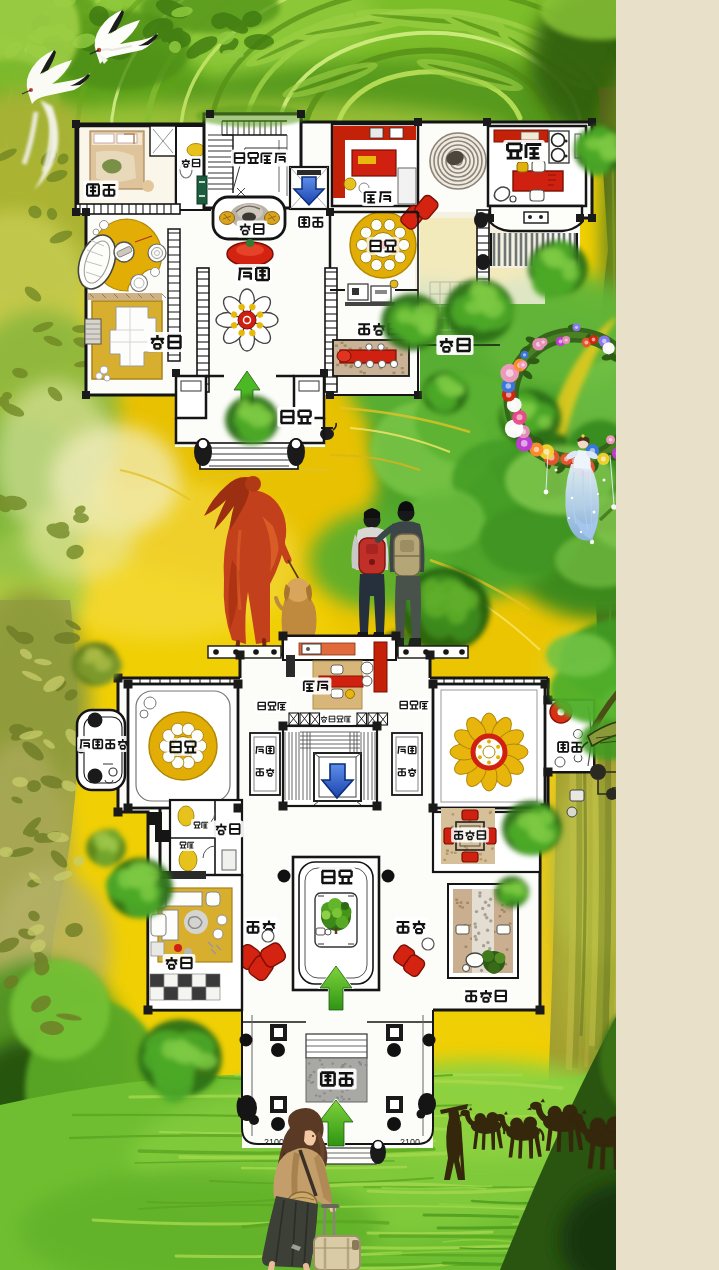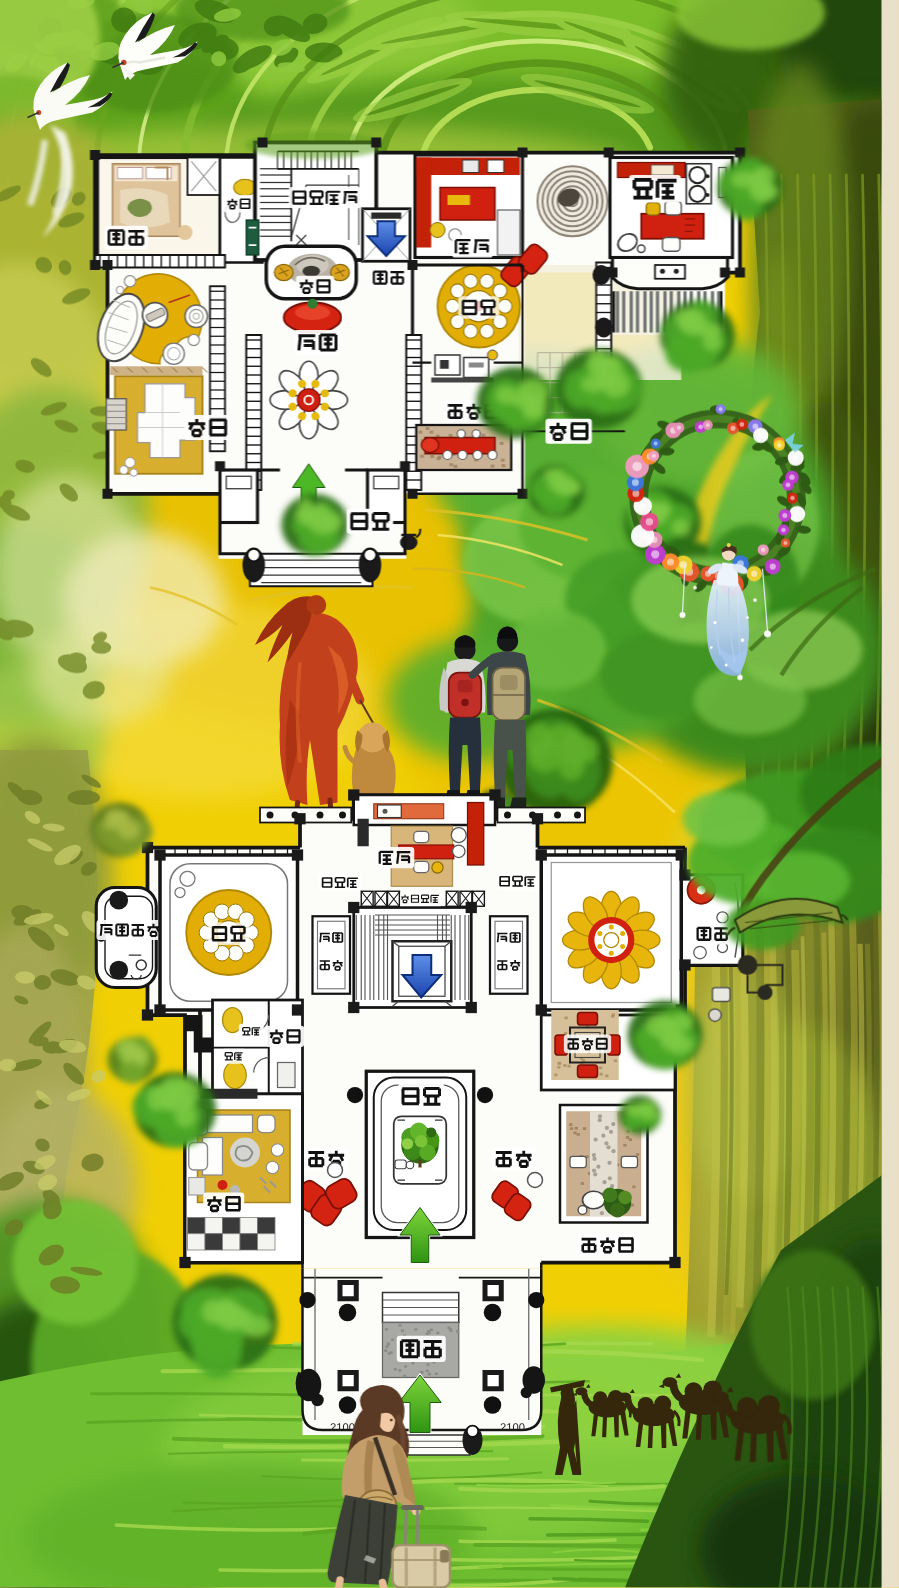--- a/index.html
+++ b/index.html
@@ -1,15 +1,15 @@
 <!DOCTYPE html>
 <html><head><meta charset="utf-8"><title>plan</title>
 <style>
 html,body{margin:0;padding:0;background:#e8e0c8;font-family:"Liberation Sans", sans-serif;}
-#stage{width:705px;height:1270px;overflow:hidden;position:relative;}
+#stage{width:616px;height:1270px;overflow:hidden;position:relative;}
 </style></head>
 <body>
 <div id="stage"><svg width="719" height="1270" viewBox="0 0 719 1270" xmlns="http://www.w3.org/2000/svg">
       <defs>
 <filter id="b1" x="-40%" y="-40%" width="180%" height="180%">
           <feGaussianBlur stdDeviation="9"></feGaussianBlur>
         </filter>
 <filter id="b2" x="-40%" y="-40%" width="180%" height="180%">
           <feGaussianBlur stdDeviation="2.6"></feGaussianBlur>
         </filter>

